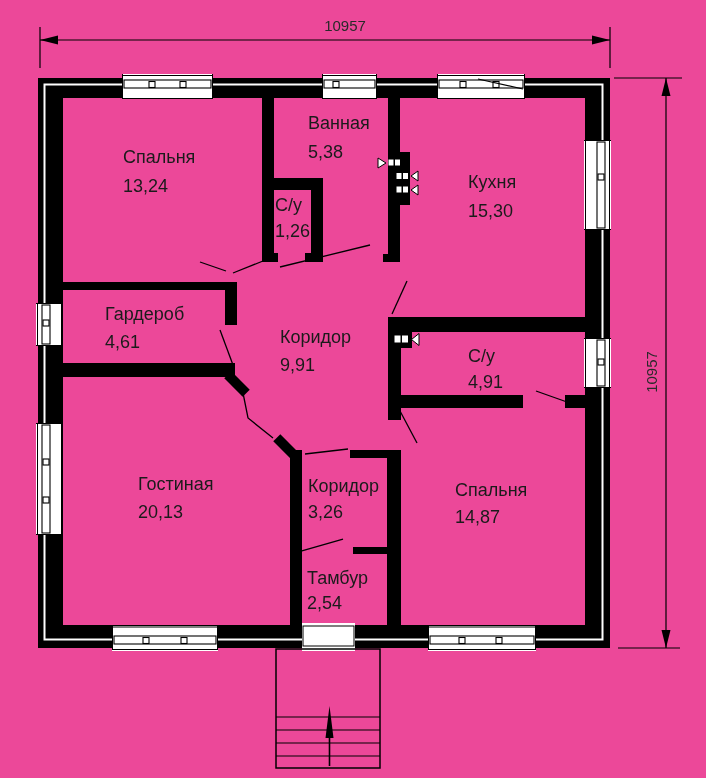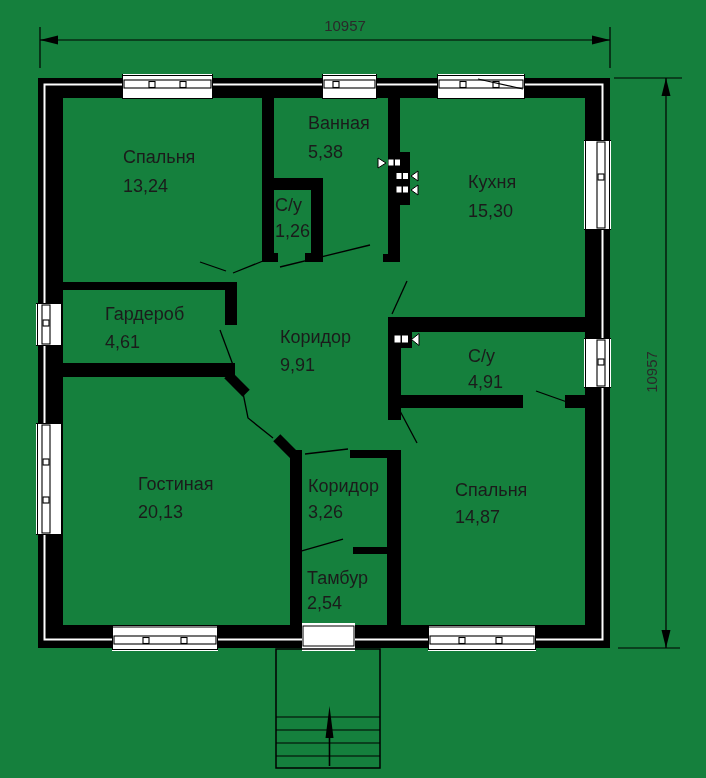--- a/index.html
+++ b/index.html
@@ -1,16 +1,16 @@
 <!DOCTYPE html>
 <html><head>
 <meta charset="utf-8">
 <style>
   html,body{margin:0;padding:0;background:#ffffff;}
-  .stage{position:relative;width:706px;height:778px;background:#15803d;overflow:hidden;}
+  .stage{position:relative;width:706px;height:778px;background:#ec4899;overflow:hidden;}
   svg{display:block;}
   text{font-family:"Liberation Sans","DejaVu Sans",sans-serif;fill:#1b1b1b;}
   .room-name,.room-area{font-size:18px;}
   .dim-text{font-size:15px;fill:#2a2a2a;}
   .wall{fill:#000;}
   .thin{stroke:#000;stroke-width:1.2;fill:none;}
   .leaf{stroke:#000;stroke-width:1.3;fill:none;}
   .winline{stroke:#000;stroke-width:1;fill:none;}
   .frame{fill:#fff;stroke:#000;stroke-width:1.1;}
   .mull{fill:#fff;stroke:#000;stroke-width:1.1;}

